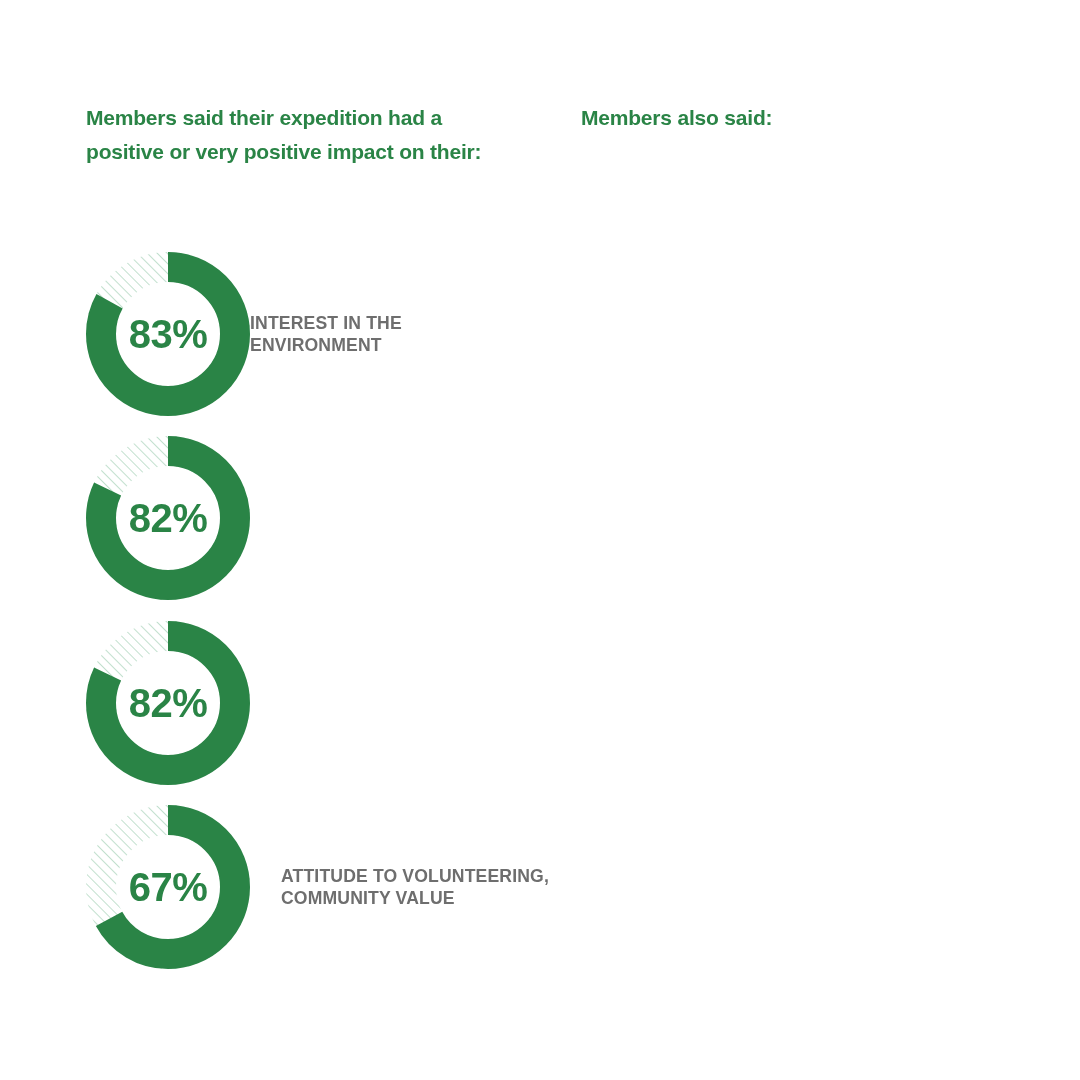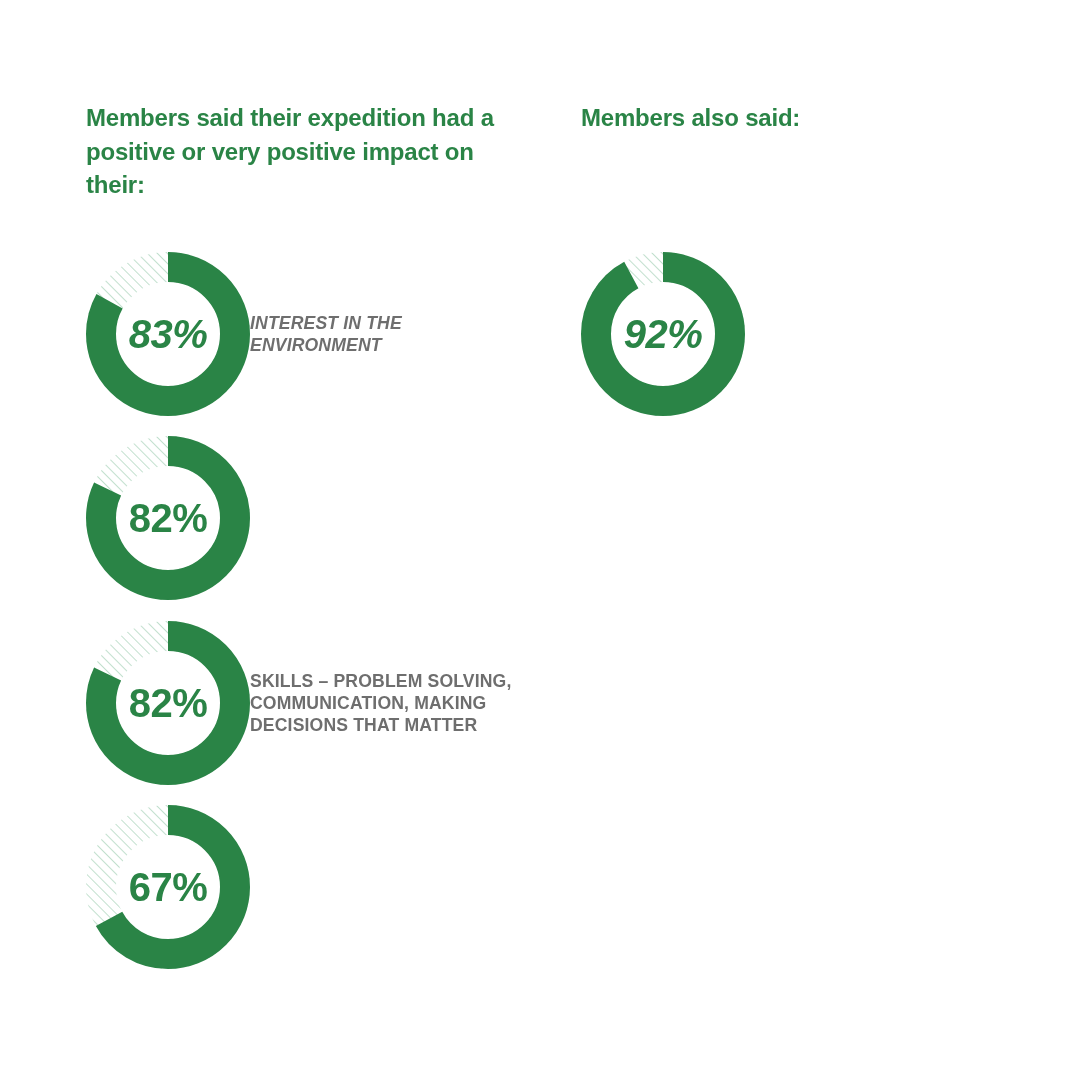--- a/index.html
+++ b/index.html
@@ -27,39 +27,39 @@
   }
   .col-left  { left: 86px;  width: 480px; }
   .col-right { left: 581px; width: 470px; }
 
   
   .col-heading {
     position: absolute;
     top: 101px;
     margin: 0;
     color: #2a8446;
-    font-size: 24px;
+    font-size: 21px;
     font-weight: bold;
     line-height: 33.5px;
     letter-spacing: -0.2px;
   }
   .col-left  .col-heading { width: 420px; }
   .col-right .col-heading { width: 430px; }
 
   
   .stat-row {
     position: absolute;
     display: flex;
     align-items: center;
     height: 172px;
   }
   .col-left  .stat-row { left: 0; width: 480px; }
   .col-right .stat-row { left: 0; width: 470px; }
 
-  .row-0 { top: 248px; font-style: italic; }
+  .row-0 { top: 248px; }
   .row-1 { top: 432px; }
   .row-2 { top: 617px; }
   .row-3 { top: 801px; justify-content: space-between; }
 
   
   .donut-wrap {
     position: relative;
     width: 164px;
     height: 172px;
     flex: 0 0 164px;
@@ -141,49 +141,41 @@
     </div>
 
     <div class="stat-row row-2">
       <div class="donut-wrap">
         <svg class="donut-svg" viewBox="0 0 164 164">
           <circle class="track" cx="82" cy="82" r="67" fill="none" stroke="url(#hatch)" stroke-width="30"></circle>
           <circle class="value-arc" cx="82" cy="82" r="67" fill="none" stroke="#2a8446" stroke-width="30" transform="rotate(-90 82 82)" stroke-dasharray="345.1982007764464 75.77521480458586" stroke-dashoffset="0"></circle>
         </svg>
         <div class="donut-value">82%</div>
       </div>
-      <p class="stat-caption">SKILLS – PROBLEM SOLVING,
-COMMUNICATION, MAKING
-DECISIONS THAT MATTER</p>
     </div>
 
     <div class="stat-row row-3">
       <div class="donut-wrap">
         <svg class="donut-svg" viewBox="0 0 164 164">
           <circle class="track" cx="82" cy="82" r="67" fill="none" stroke="url(#hatch)" stroke-width="30"></circle>
           <circle class="value-arc" cx="82" cy="82" r="67" fill="none" stroke="#2a8446" stroke-width="30" transform="rotate(-90 82 82)" stroke-dasharray="282.0521884392916 138.92122714174064" stroke-dashoffset="0"></circle>
         </svg>
         <div class="donut-value">67%</div>
       </div>
+      <p class="stat-caption">ATTITUDE TO VOLUNTEERING,
+COMMUNITY VALUE</p>
     </div>
 
   </div>
 
   <div class="column col-right">
 
     <h2 class="col-heading">Members also said:</h2>
 
     <div class="stat-row row-0">
-      <div class="donut-wrap">
-        <svg class="donut-svg" viewBox="0 0 164 164">
-          <circle class="track" cx="82" cy="82" r="67" fill="none" stroke="url(#hatch)" stroke-width="30"></circle>
-          <circle class="value-arc" cx="82" cy="82" r="67" fill="none" stroke="#2a8446" stroke-width="30" transform="rotate(-90 82 82)" stroke-dasharray="387.2955423345497 33.67787324648259" stroke-dashoffset="0"></circle>
-        </svg>
-        <div class="donut-value">92%</div>
-      </div>
     </div>
 
     <div class="stat-row row-1">
     </div>
 
   </div>
 
 </div>
 
 </body></html>

